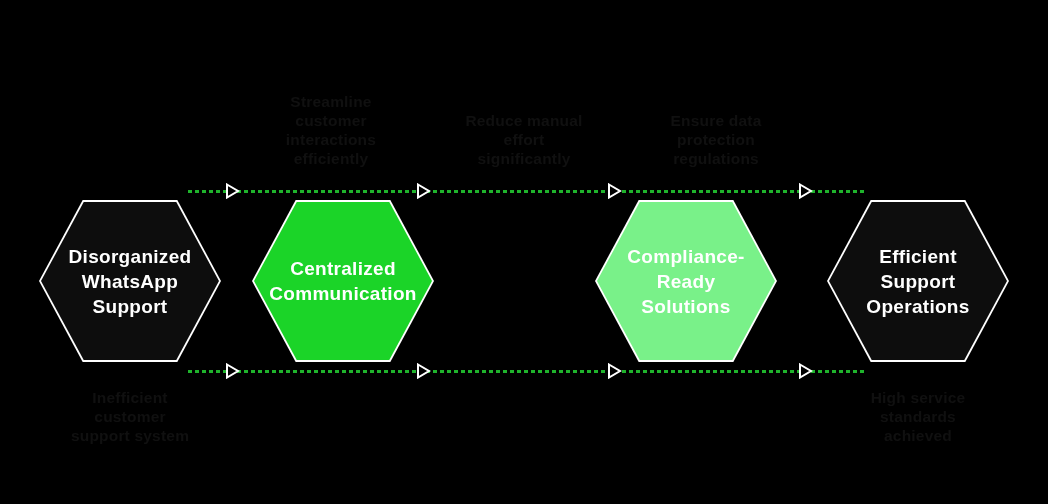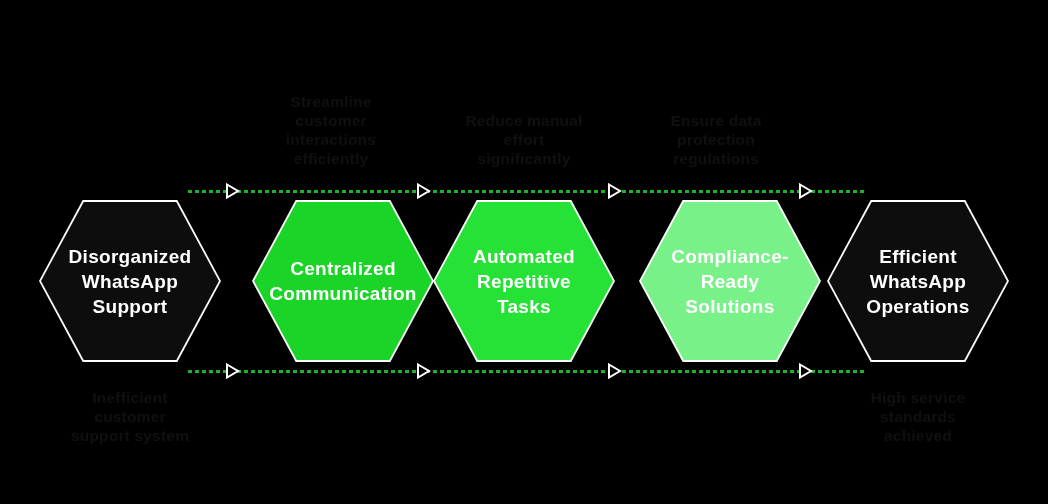--- a/index.html
+++ b/index.html
@@ -24,21 +24,21 @@
   .hex-fill{
     position:absolute;inset:2px;
     clip-path:polygon(0% 50%,24% 0%,76% 0%,100% 50%,76% 100%,24% 100%);
     display:flex;align-items:center;justify-content:center;text-align:center;
   }
   .hex-label{
     color:#fff;font-size:19px;line-height:25px;font-weight:bold;
     white-space:pre-line;letter-spacing:.3px;
   }
   .hex1{left:39px;}  .hex2{left:252px;} .hex3{left:433px;}
-  .hex4{left:639px;} .hex5{left:827px;}
+  .hex4{left:595px;} .hex5{left:827px;}
   
   .caption{
     position:absolute;width:220px;text-align:center;color:#101010;
     font-size:15.5px;line-height:19px;font-weight:bold;white-space:pre-line;
     letter-spacing:.2px;
   }
   .cap-1{left:20px;top:388px;}
   .cap-2{left:221px;top:92px;}
   .cap-3{left:414px;top:111px;}
   .cap-4{left:606px;top:111px;}
@@ -88,43 +88,35 @@
   </div>
 
   <div class="hex hex2">
     <div class="hex-border"></div>
     <div class="hex-fill" style="background: rgb(27, 212, 40);">
       <div class="hex-label">Centralized
 Communication</div>
     </div>
   </div>
 
-  <div class="hex hex3">
-    <div class="hex-border"></div>
-    <div class="hex-fill" style="background: rgb(38, 226, 54);">
-      <div class="hex-label">Automated
-Repetitive
-Tasks</div>
-    </div>
-  </div>
 
   <div class="hex hex4">
     <div class="hex-border"></div>
     <div class="hex-fill" style="background: rgb(121, 241, 137);">
       <div class="hex-label">Compliance-
 Ready
 Solutions</div>
     </div>
   </div>
 
   <div class="hex hex5">
     <div class="hex-border"></div>
     <div class="hex-fill" style="background: rgb(13, 13, 13);">
       <div class="hex-label">Efficient
-WhatsApp
+Support
 Operations</div>
     </div>
   </div>
 
   <div class="caption cap-1" style="color: rgb(16, 16, 16);">Inefficient
 customer
 support system</div>
   <div class="caption cap-2" style="color: rgb(16, 16, 16);">Streamline
 customer
 interactions

